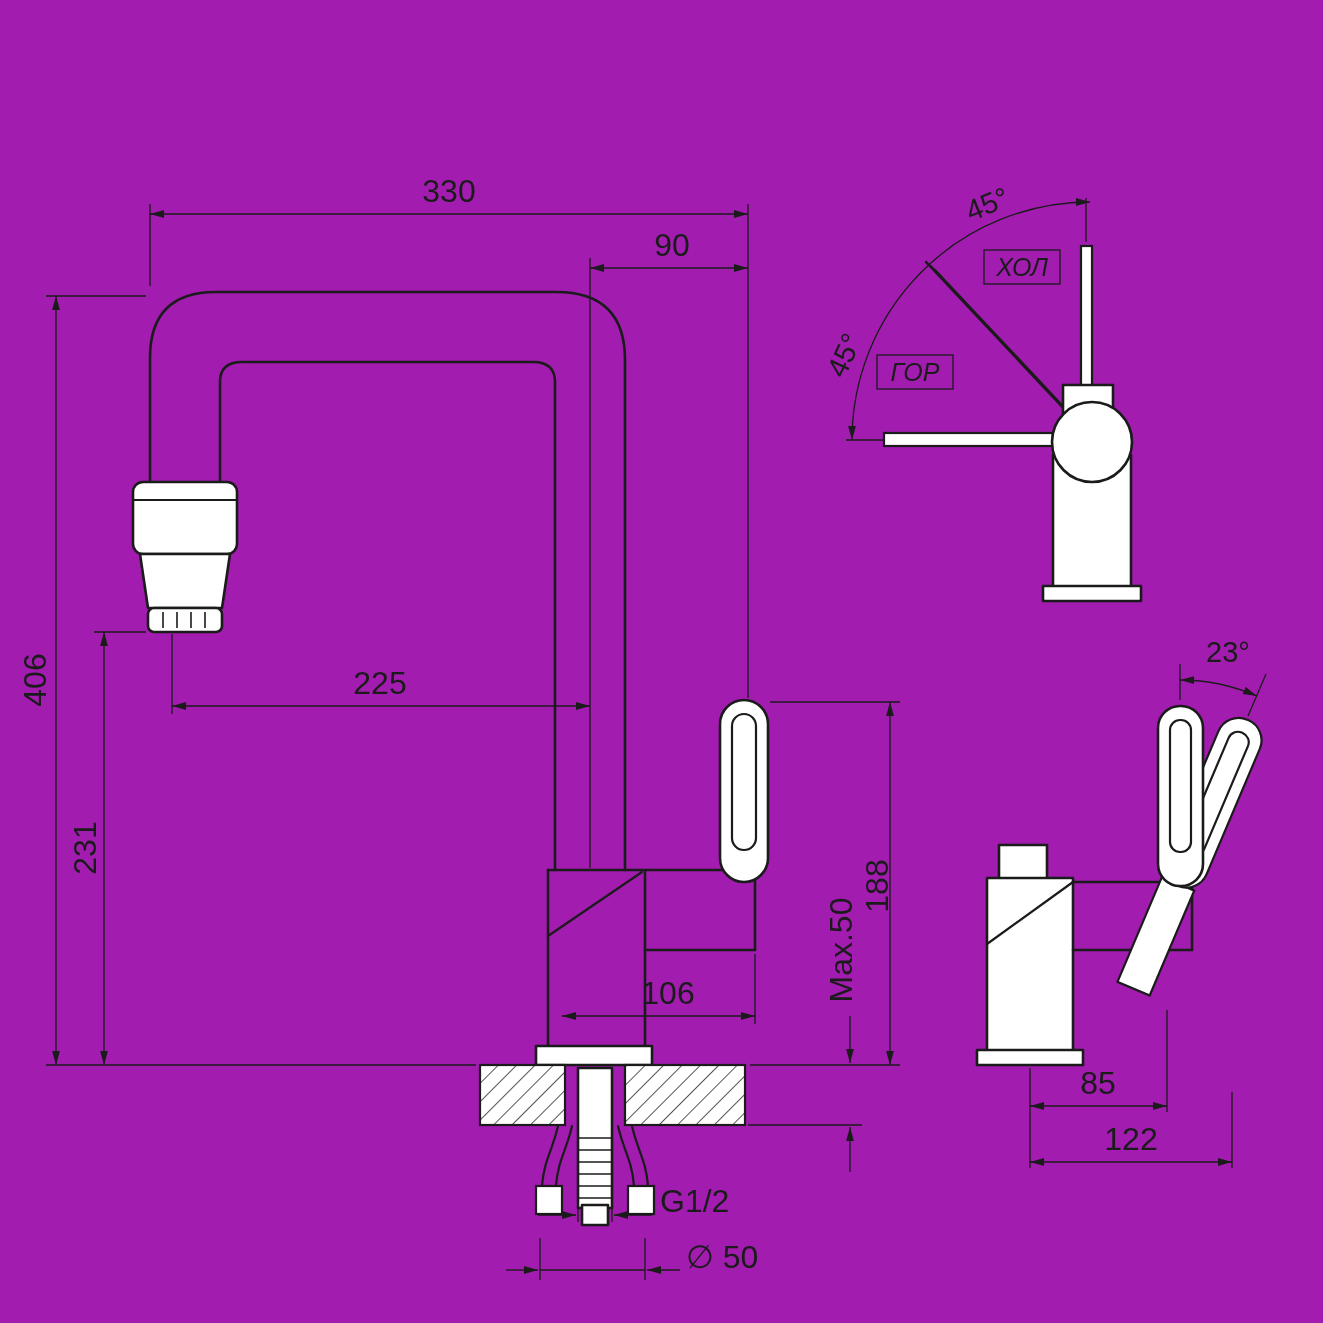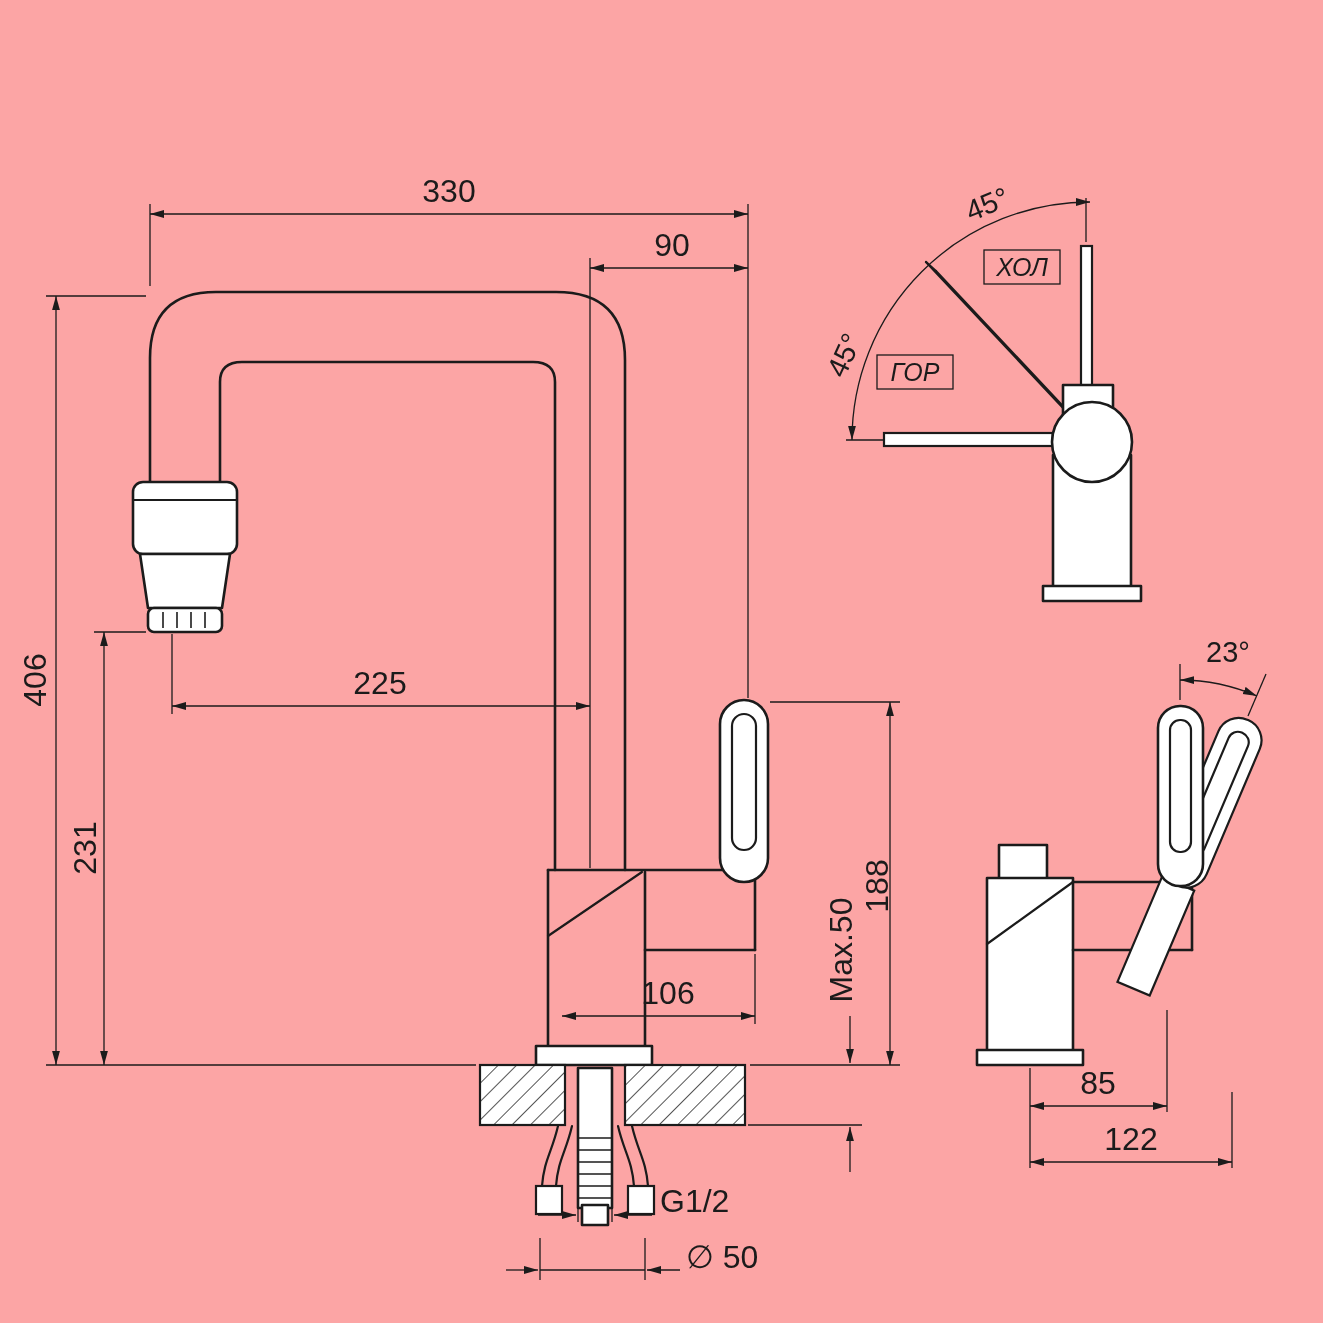--- a/index.html
+++ b/index.html
@@ -1,16 +1,16 @@
 <!DOCTYPE html>
 <html><head>
 <meta charset="utf-8">
 <style>
   html,body{margin:0;padding:0;background:#ffffff;}
-  .stage{position:relative;width:1323px;height:1323px;background:#fca5a5;overflow:hidden;
+  .stage{position:relative;width:1323px;height:1323px;background:#a21caf;overflow:hidden;
          font-family:"Liberation Sans", sans-serif;}
   svg{display:block;}
   text{font-family:"Liberation Sans", sans-serif;fill:#1b1b1b;}
   .dimtxt{font-size:32px;}
   .angtxt{font-size:29px;}
   .boxtxt{font-size:25px;font-style:italic;}
   .obj{stroke:#1b1b1b;stroke-width:2.6;fill:none;stroke-linejoin:round;stroke-linecap:round;}
   .objf{stroke:#1b1b1b;stroke-width:2.6;fill:#ffffff;stroke-linejoin:round;}
   .obj2{stroke:#1b1b1b;stroke-width:2.2;fill:none;stroke-linecap:round;}
   .obj2f{stroke:#1b1b1b;stroke-width:2.2;fill:#ffffff;}

